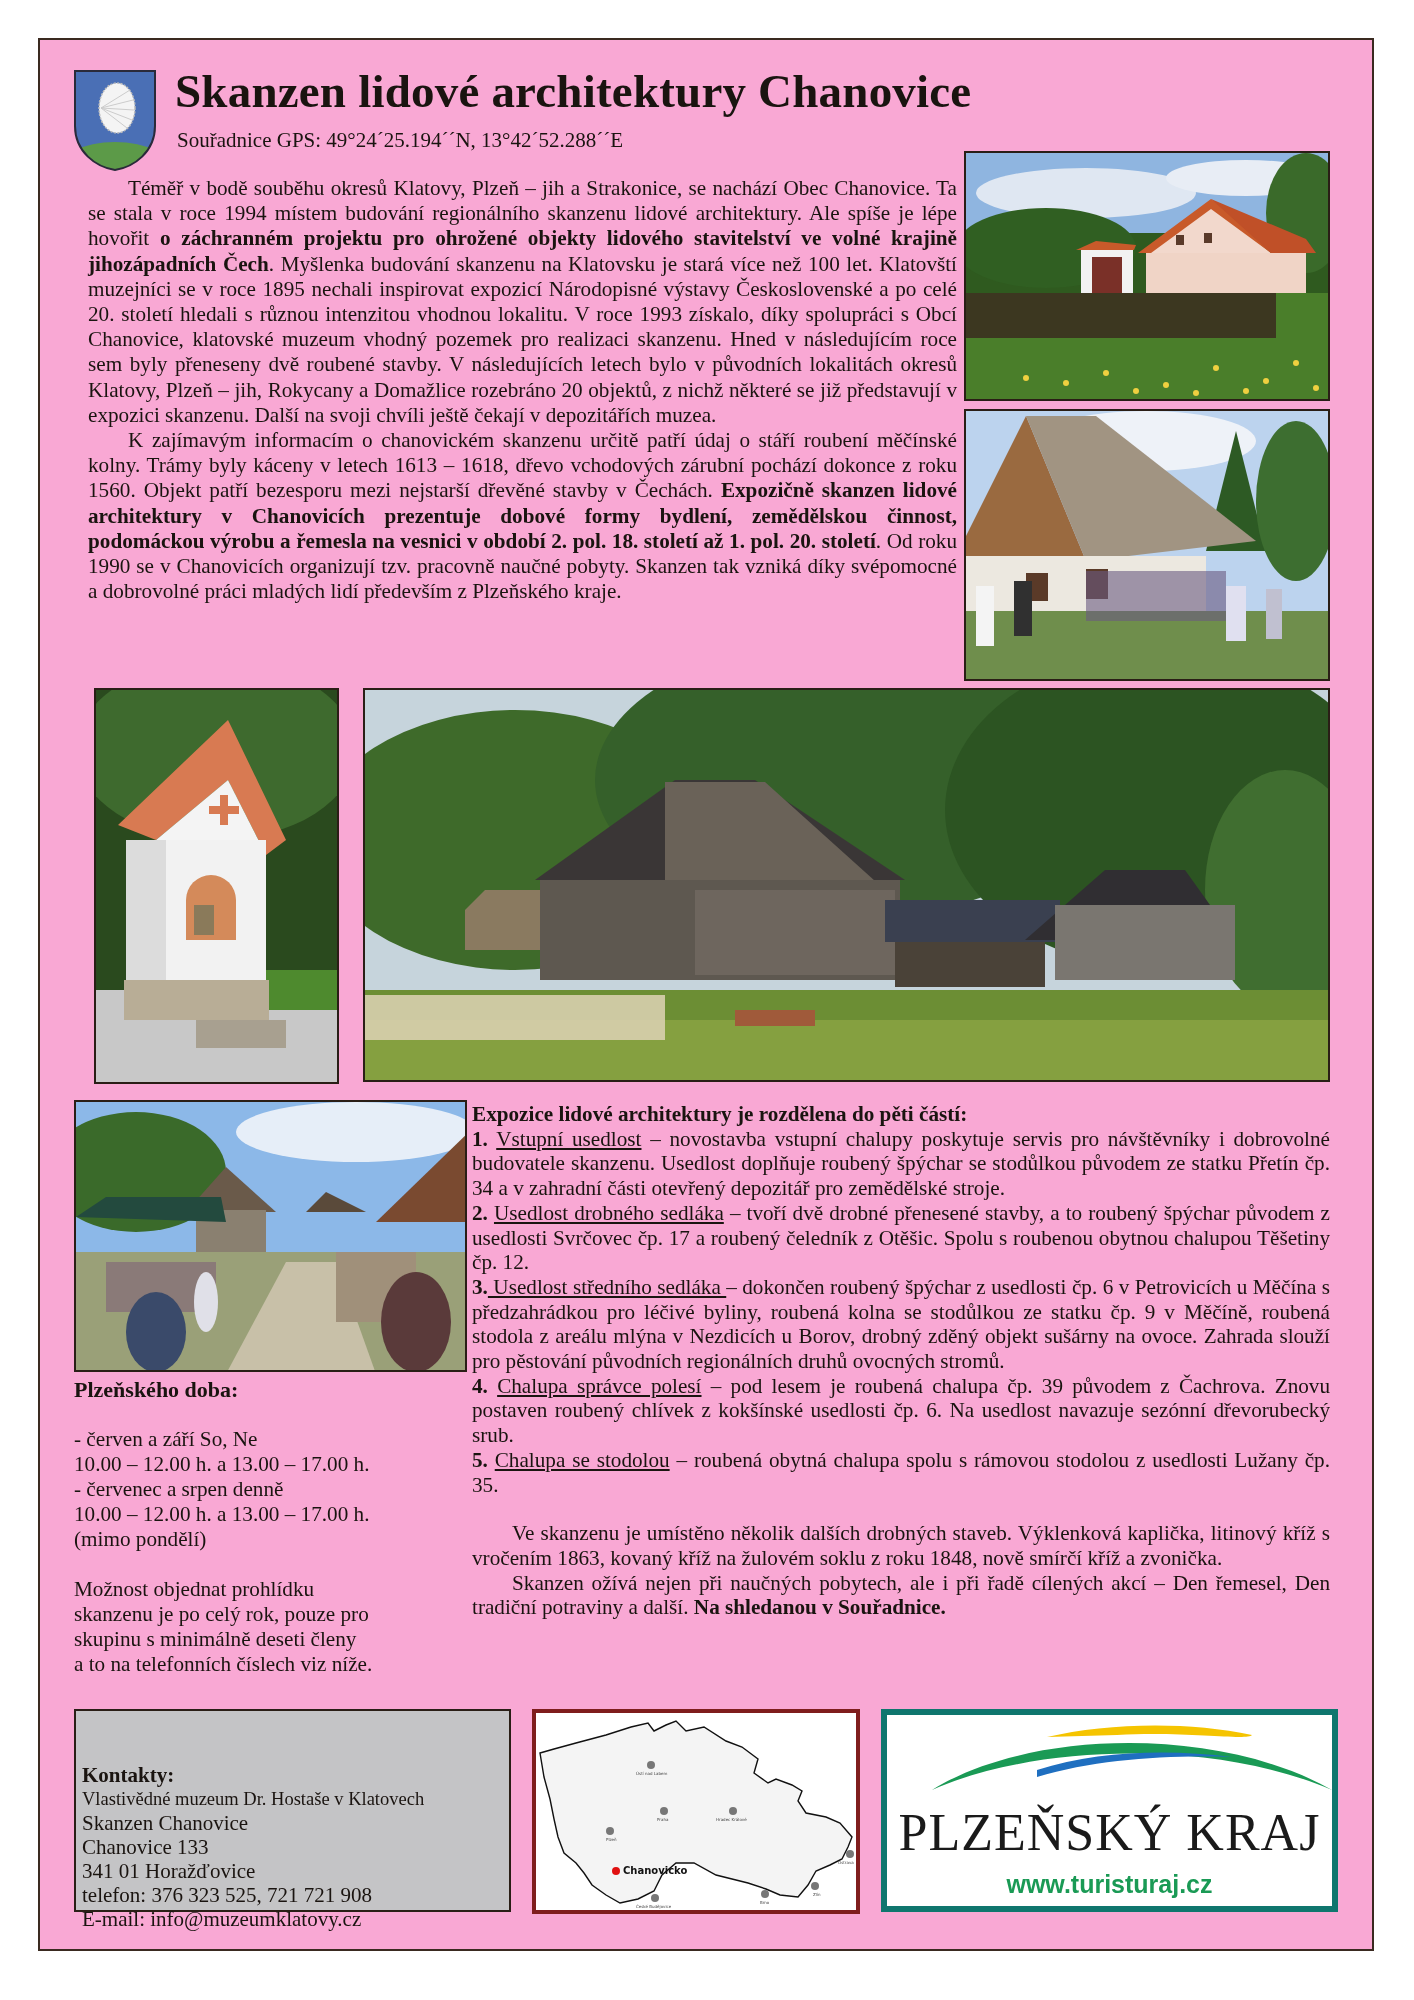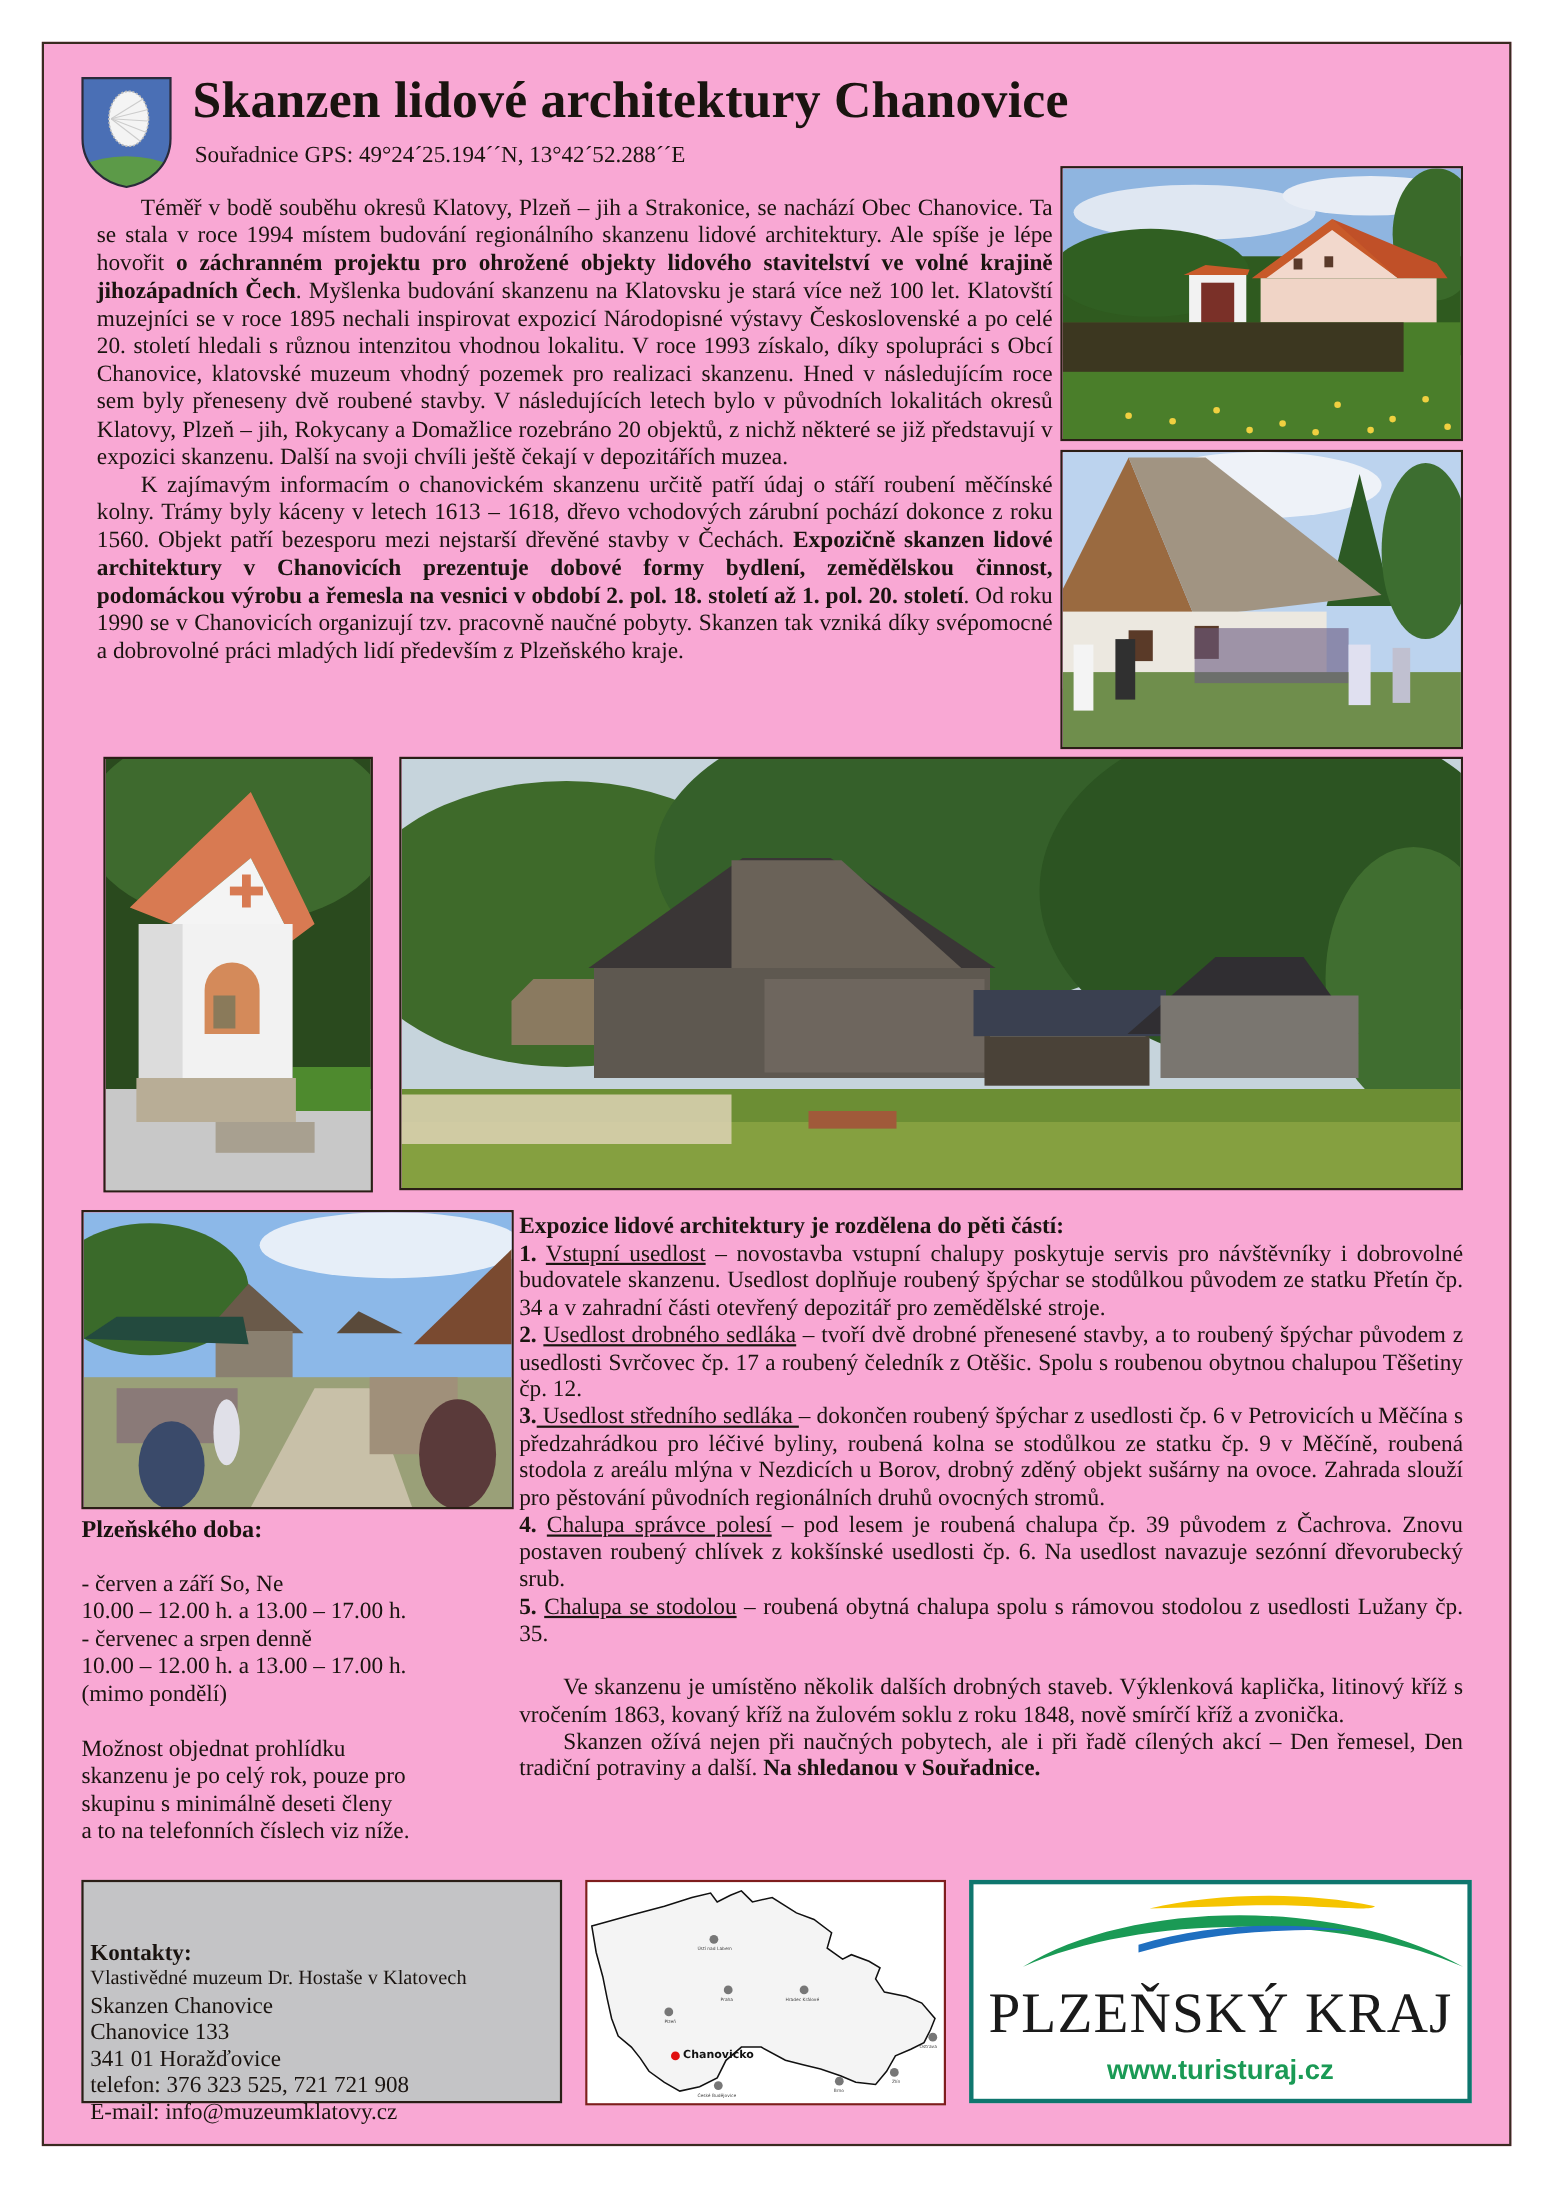--- a/index.html
+++ b/index.html
@@ -21,22 +21,22 @@
   .expo u { text-decoration:underline; }
   .expo .extra { margin-top:24px; }
   .expo .extra p { margin:0; text-indent:40px; }
   .hours { left:34px; top:1337px; width:400px; font-size:21.2px; line-height:25px; }
   .hours .h { font-weight:bold; font-size:22px; margin-bottom:25px; }
   .hours .l { white-space:nowrap; }
   .contacts { left:34px; top:1669px; width:437px; height:203px; background:#c4c4c6; border:2px solid #2a1e16;
               box-sizing:border-box; padding:6px 6px; font-size:21px; line-height:24px; }
   .contacts .h { font-weight:bold;margin-top:46px; }
   .contacts .small { font-size:18.5px; }
-  .mapbox { left:492px; top:1669px; width:328px; height:205px; background:#ffffff; border:2px solid #7f1d1d; box-sizing:border-box; }
-  .logobox { left:841px; top:1669px; width:457px; height:203px; background:#ffffff; border:4px solid #0f766e; box-sizing:border-box; }
+  .mapbox { left:492px; top:1669px; width:328px; height:205px; background:#ffffff; border:4px solid #7f1d1d; box-sizing:border-box; }
+  .logobox { left:841px; top:1669px; width:457px; height:203px; background:#ffffff; border:6px solid #0f766e; box-sizing:border-box; }
   .kraj { position:absolute; left:0; width:100%; top:88px; text-align:center; font-family:"Liberation Serif", serif;
           font-size:52px; letter-spacing:1px; color:#1a1a1a; }
   .web { position:absolute; left:0; width:100%; top:155px; text-align:center; font-family:"Liberation Sans", sans-serif;
          font-weight:bold; font-size:25px; color:#1a9a55; }
   .maplabel { position:absolute; font-family:"DejaVu Sans", sans-serif; font-size:4px; color:#444; white-space:nowrap; }
   .dot { position:absolute; width:8px; height:8px; border-radius:50%; background:#777; }
   .chano { position:absolute; font-family:"DejaVu Sans", sans-serif; font-weight:bold; font-size:10px; color:#111; white-space:nowrap; }
 </style>
 </head>
 <body>

